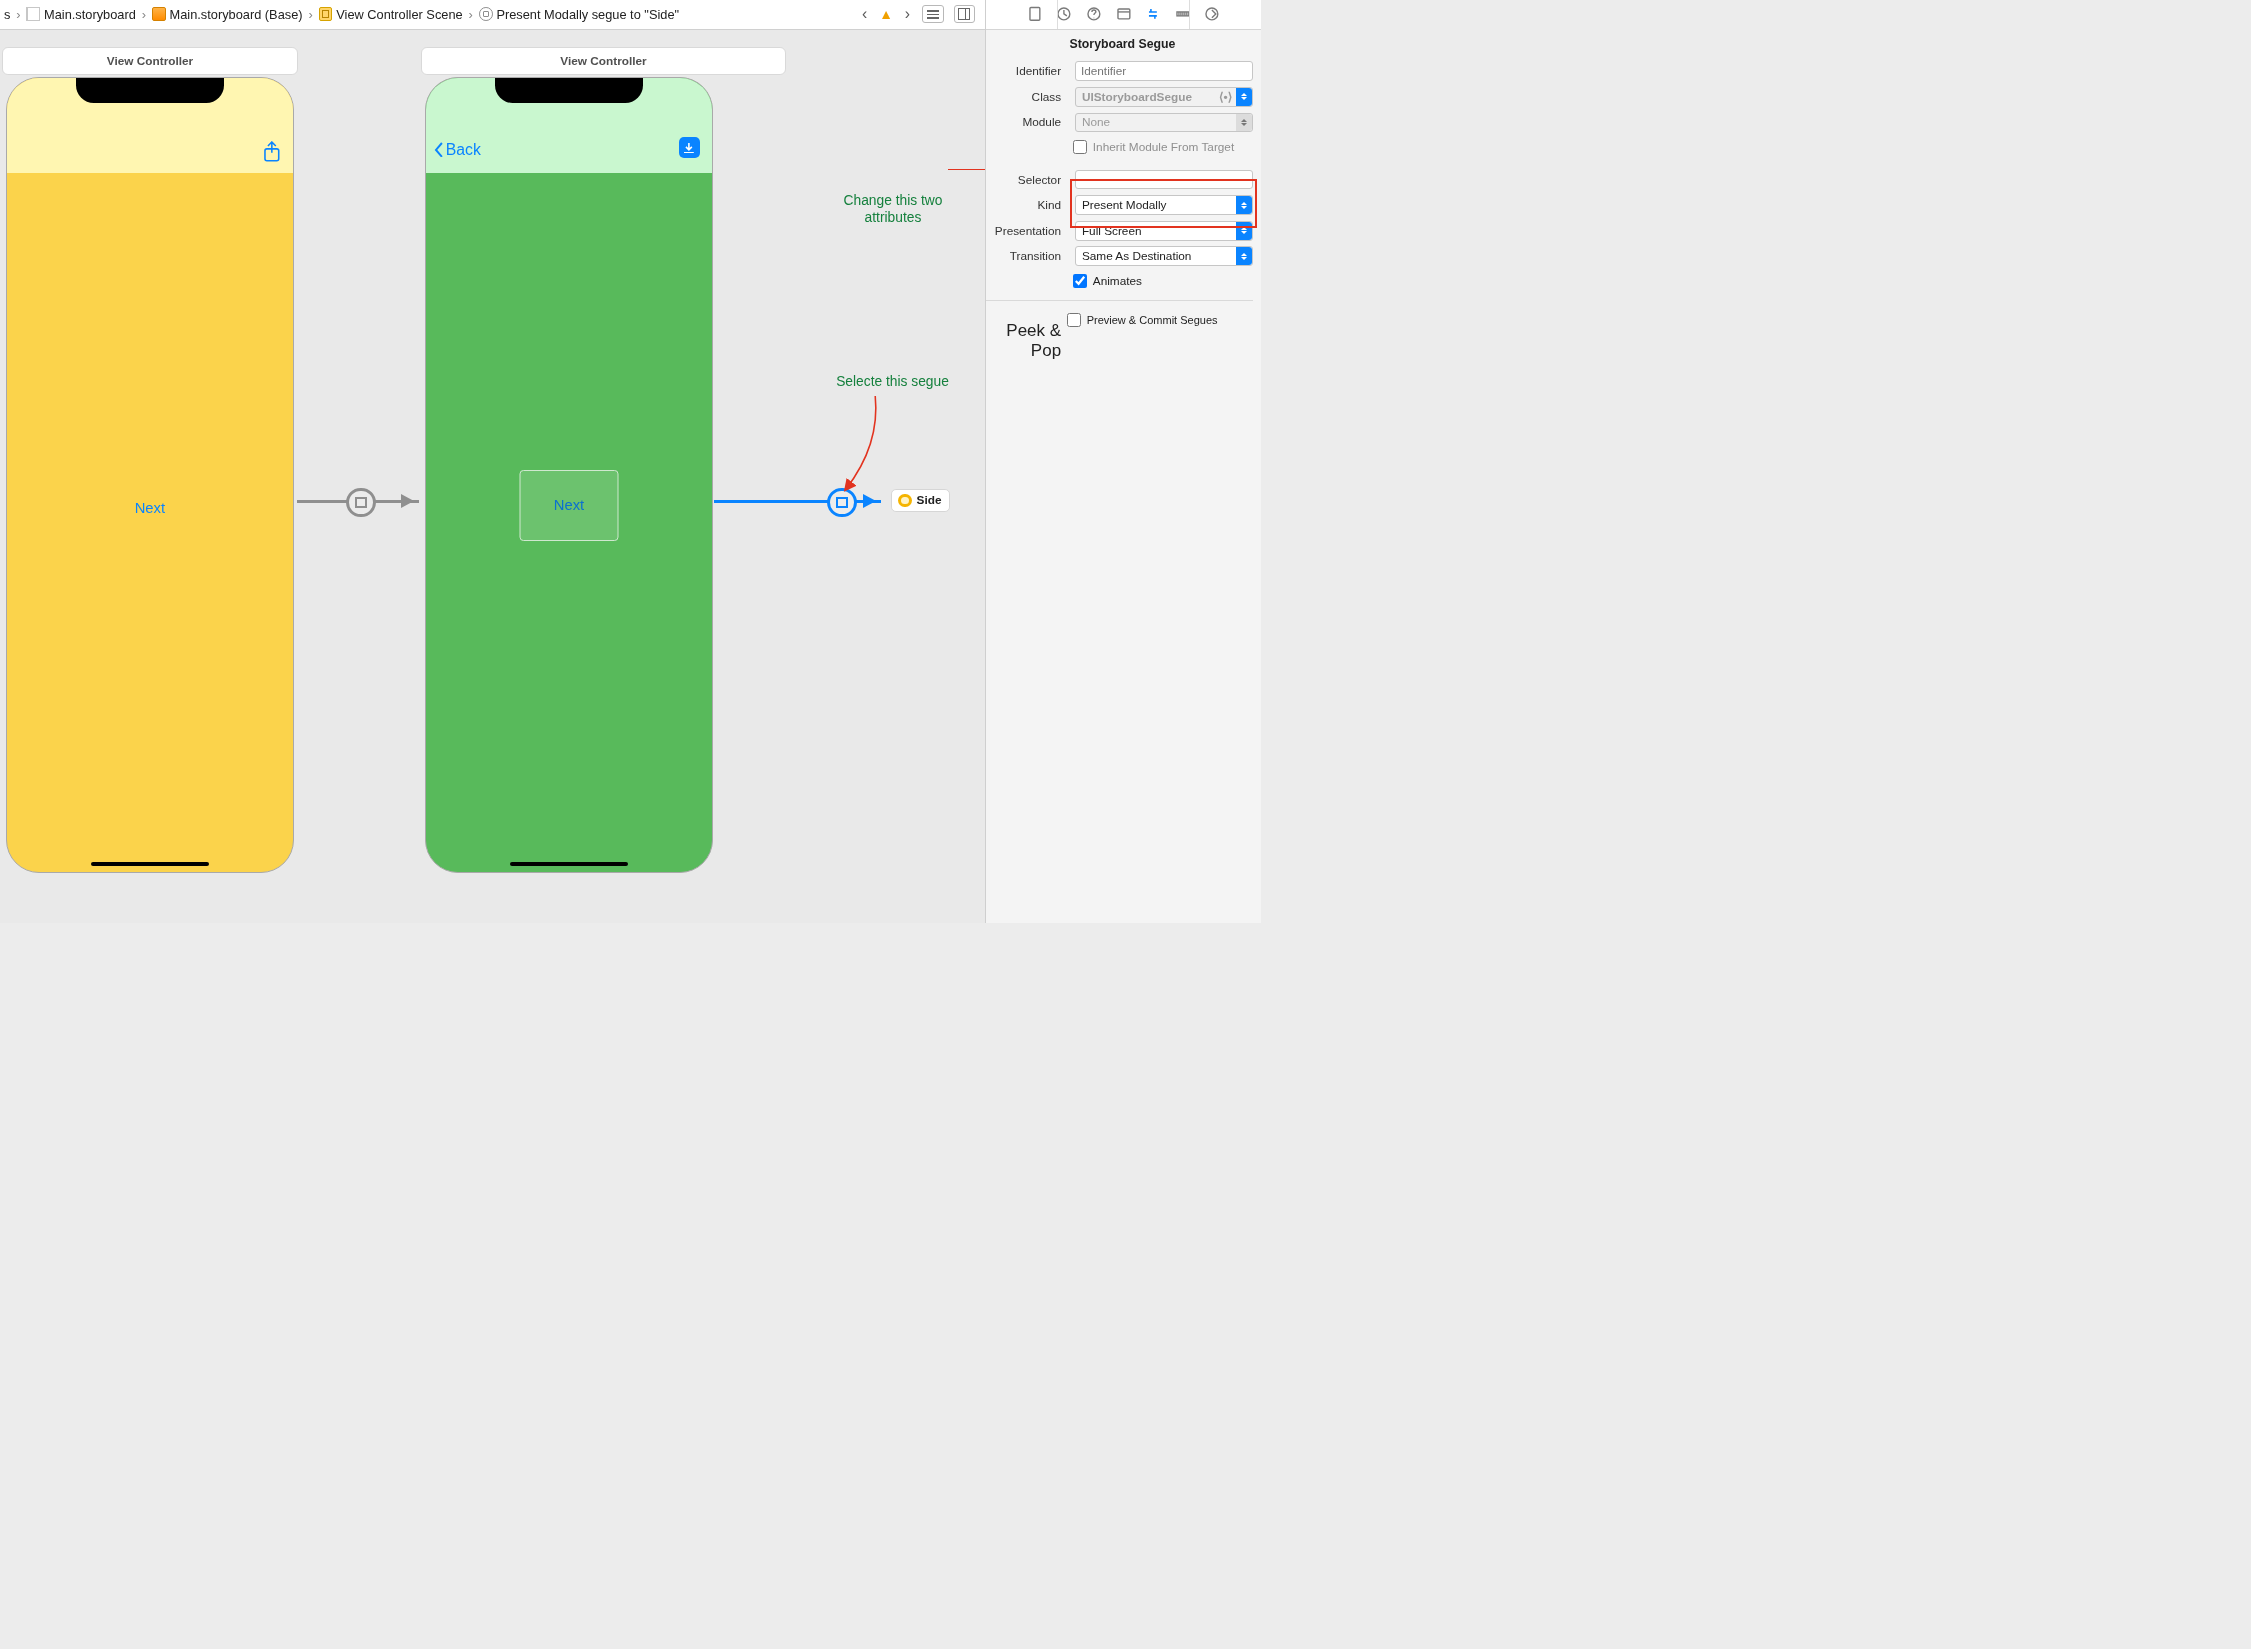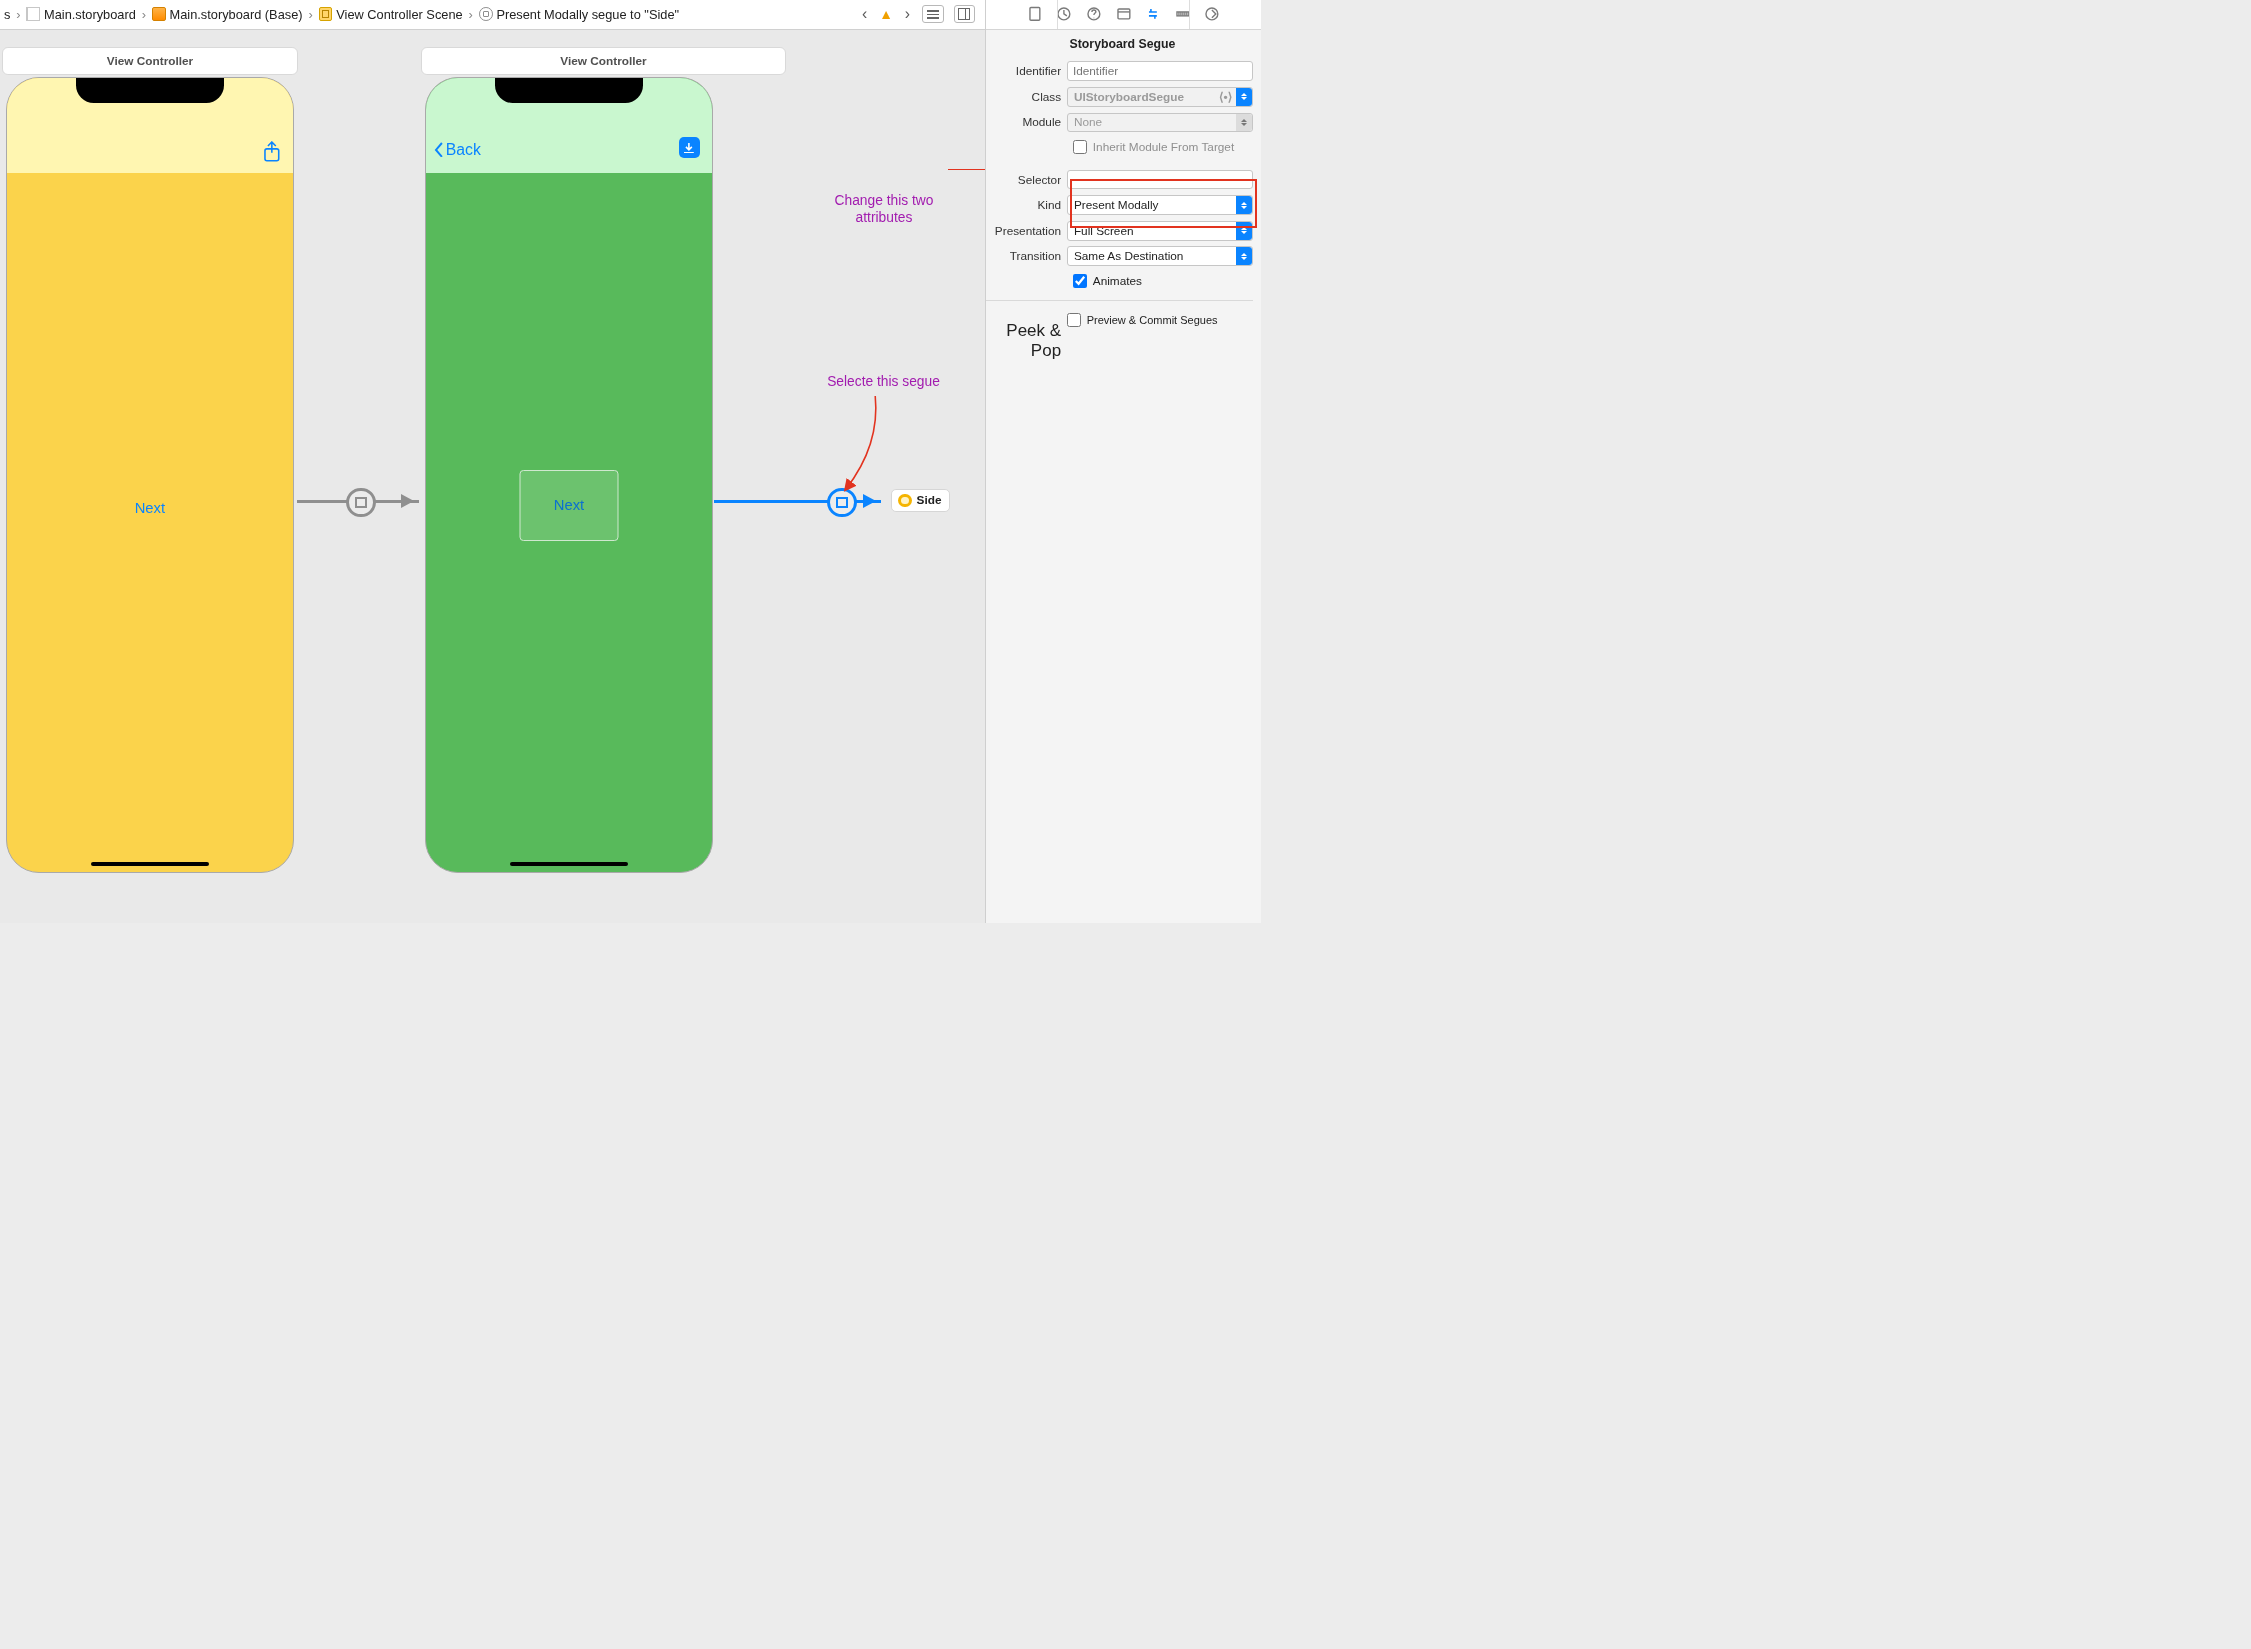--- a/index.html
+++ b/index.html
@@ -122,21 +122,21 @@
   .segue2 .node .node-inner{border-color:#0a84ff;}
   .dest-chip {
     position:absolute; left:891px; top:459px;
     background:#fff; border:1px solid #d6d6d6; border-radius:4.9px;
     padding:3.9px 7.9px 3.9px 5.9px; display:flex;align-items:center;gap:4.9px;
     font-size:11.8px; font-weight:600;
   }
   .dest-chip .dot{width:13.8px;height:13.8px;background:#f5b400;border-radius:50%;position:relative;}
   .dest-chip .dot::after{content:"";position:absolute;left:3px;top:3px;right:3px;bottom:3px;background:#fff3c4;border-radius:50%;}
   
-  .anno { position:absolute; color:#a21caf; font-size:13.8px; text-align:center; line-height:1.25;}
+  .anno { position:absolute; color:#15803d; font-size:13.8px; text-align:center; line-height:1.25;margin-left:9px;}
   .anno.a1 { left:820px; top:162px; width:128px;}
   .anno.a2 { left:800px; top:343px; width:167px;}
   .anno-arrow-line1{
     position:absolute; left:948px; top:169px; width:113px; height:0;
     border-top:1.5px solid #e2331f;
   }
   .anno-arrow-line1::after{
     content:"";position:absolute;right:-2px;top:-4.9px;
     border:4.9px solid transparent;border-left:8.9px solid #e2331f;
   }
@@ -156,21 +156,21 @@
   }
   .insp-divider { position:absolute; top:0; bottom:0; width:1px; background:#ddd;}
   .insp-divider.d1{left:71px;} .insp-divider.d2{right:71px;}
   .tab-ic { width:15.8px;height:15.8px; color:#7a7a7a; display:inline-flex;align-items:center;justify-content:center;}
   .tab-ic.active{color:#0a84ff;}
   .tab-ic svg{width:15.8px;height:15.8px;}
   .insp-section-title{
     font-weight:700; font-size:12.3px; padding:7.9px 9.9px 5.9px 7.9px;text-align:center;
   }
   .form { padding:2px 7.9px 0 0;}
-  .row { display:flex; align-items:center; height:23.6px; margin-bottom:2px;}
+  .row { display:flex; align-items:center; height:23.6px; margin-bottom:2px;gap:8px;}
   .row label{ width:81px; text-align:right; padding-right:5.9px; font-size:11.8px; color:#333;}
   .row .field { flex:1; position:relative;}
   .txt {
     width:100%; height:19.7px; border:1px solid #c6c6c6; border-radius:3px;
     background:#fff; font-size:11.8px; padding:0 4.9px; color:#333;
   }
   .sel {
     width:100%; height:19.7px; border:1px solid #c6c6c6; border-radius:3px;
     background:#fff; font-size:11.8px; padding:0 17.7px 0 5.9px; color:#222;
     display:flex;align-items:center; position:relative;

